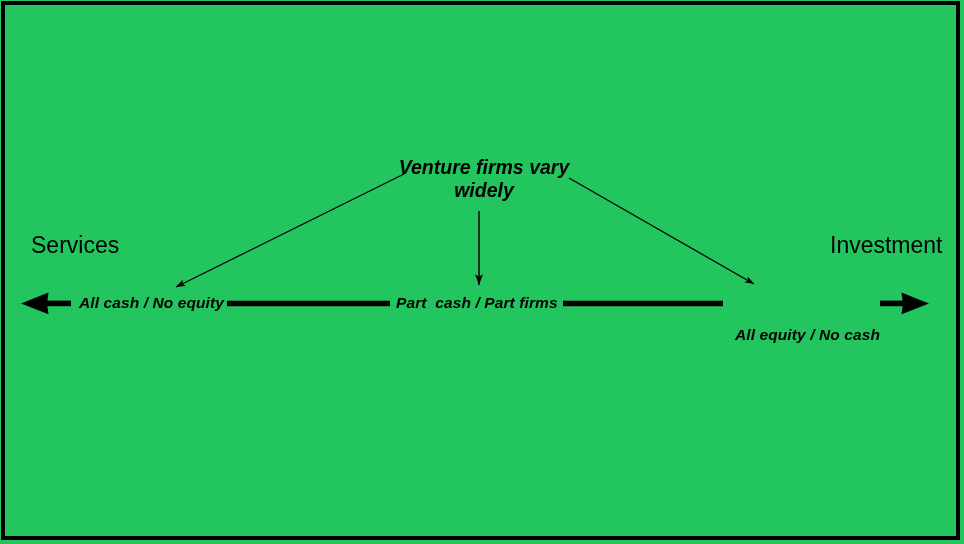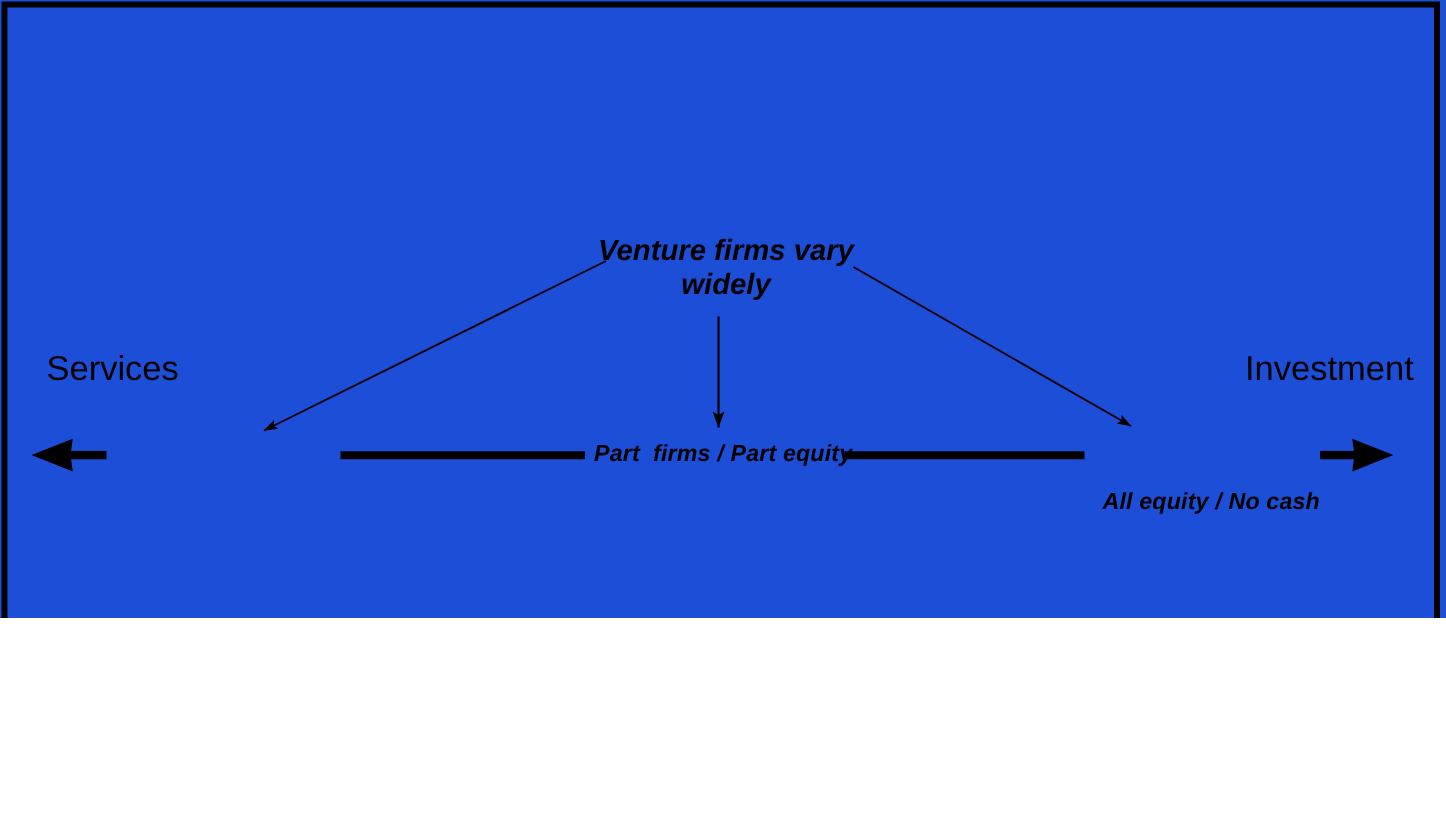--- a/index.html
+++ b/index.html
@@ -7,22 +7,22 @@
     margin: 0;
     padding: 0;
     background: #ffffff;
   }
   body {
     font-family: "Liberation Sans", sans-serif;
   }
   .canvas {
     position: relative;
     width: 964px;
-    height: 412px;
-    background: #1d4ed8;
+    height: 544px;
+    background: #22c55e;
     overflow: hidden;
   }
   .frame {
     position: absolute;
     left: 1px;
     top: 1px;
     width: 959px;
     height: 539px;
     border: 4px solid #000000;
     box-sizing: border-box;
@@ -107,18 +107,19 @@
 
     <line x1="569" y1="178" x2="754" y2="284" stroke="#000000" stroke-width="1.25" marker-end="url(#thin-arrowhead)"></line>
   </svg>
 
   <div class="txt title-note">Venture firms vary widely</div>
 
   <div class="txt pole-label pole-right">Investment</div>
 
   <div class="txt pole-label pole-left">Services</div>
 
+  <div class="txt stage-label stage-left">All cash / No equity</div>
 
-  <div class="txt stage-label stage-center">Part  firms / Part equity</div>
+  <div class="txt stage-label stage-center">Part  cash / Part firms</div>
 
   <div class="txt stage-label stage-right">All equity / No cash</div>
 
 </div>
 
 </body></html>

